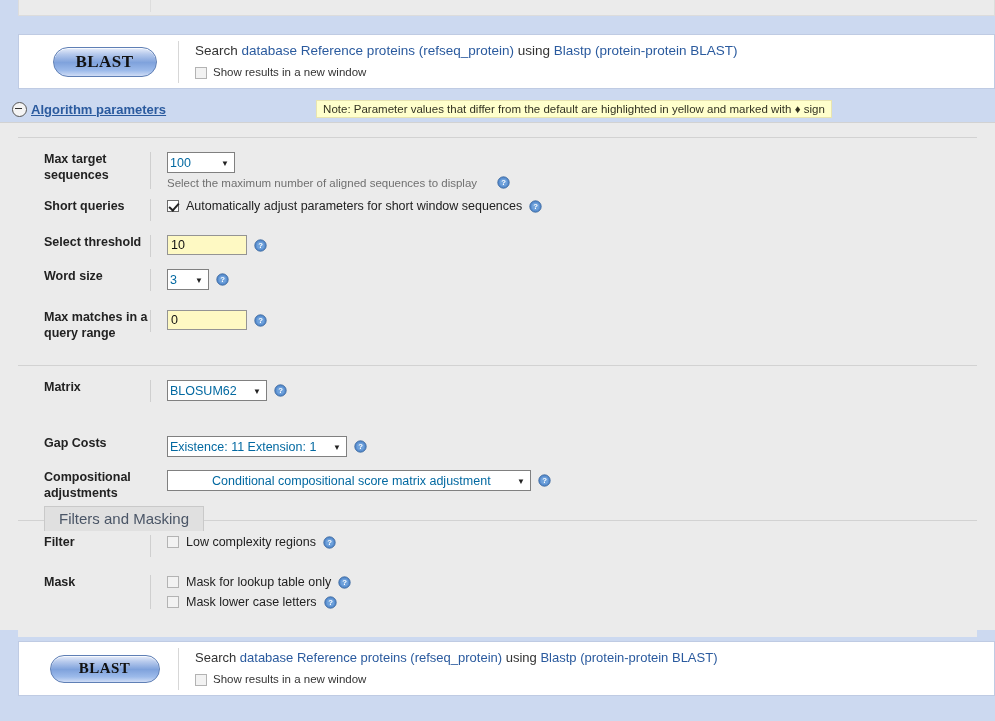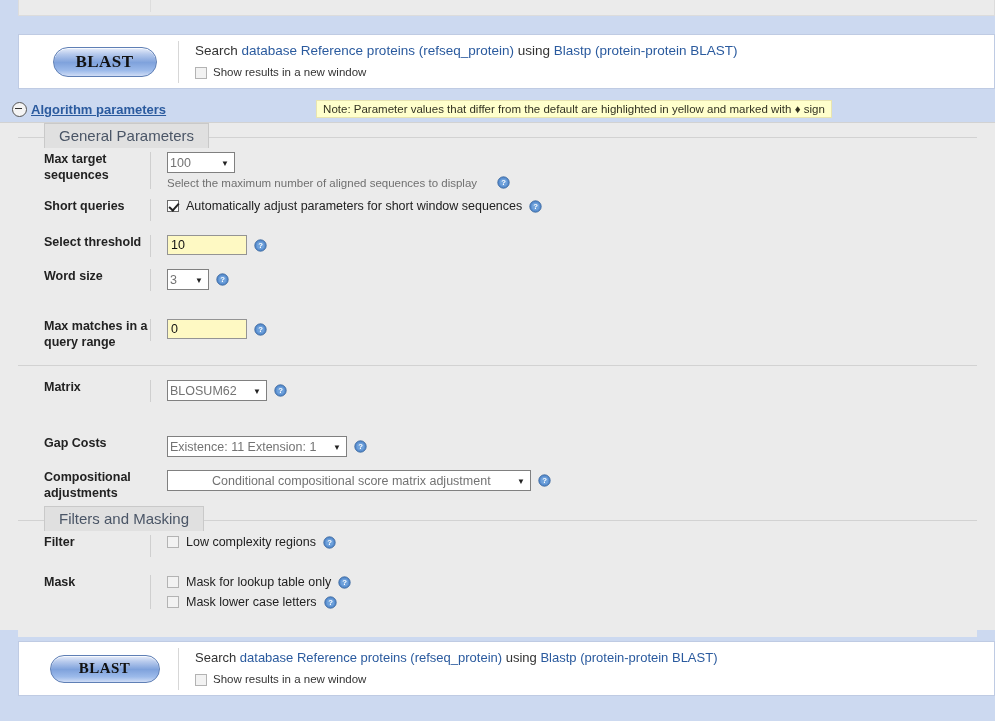--- a/index.html
+++ b/index.html
@@ -263,21 +263,21 @@
     gap: 7px;
     font-size: 12.5px;
     color: #222222;
     margin-bottom: 6px;
   }
 
   
   select.sel {
     font-family: "Liberation Sans", sans-serif;
     font-size: 12.5px;
-    color: #737373;
+    color: #0369a1;
     background: #ffffff;
     border: 1px solid #808080;
     border-radius: 0;
     padding: 1px 2px;
     height: 21px;
     box-sizing: border-box;
     -webkit-appearance: none;
     appearance: none;
   }
   .selwrap {
@@ -347,21 +347,20 @@
 
 <div id="algo-header">
   <span class="minus-box"></span>
   <span id="algo-link">Algorithm parameters</span>
   <span id="note-box">Note: Parameter values that differ from the default are highlighted in yellow and marked with ♦ sign</span>
 </div>
 
 <div id="params-body">
 
   <div class="section" style="top:14px;">
-    <div class="section-tab">General Parameters</div>
     <div class="section-box" style="height:210px;">
 
       <div class="prow">
         <div class="plabel">Max target sequences</div>
         <div class="pfield">
           <div class="fieldline">
             <span class="selwrap">
               <select class="sel" id="sel-maxtarget"><option value="10">10</option><option value="50">50</option><option value="100" selected="">100</option><option value="250">250</option><option value="500">500</option><option value="1000">1000</option><option value="5000">5000</option><option value="10000">10000</option><option value="20000">20000</option></select>
             </span>
           </div>
@@ -404,21 +403,21 @@
               <svg viewBox="0 0 16 16" width="13" height="13">
                   <circle cx="8" cy="8" r="7" fill="#5a8fd0" stroke="#2d5c96" stroke-width="1"></circle>
                   <circle cx="8" cy="8" r="4.6" fill="#7fb0e4" opacity="0.55"></circle>
                   <text x="8" y="11.6" font-size="9.5" font-family="Liberation Sans, sans-serif" font-weight="bold" fill="#ffffff" text-anchor="middle">?</text>
                 </svg>
             </span>
           </div>
         </div>
       </div>
 
-      <div class="prow" style="margin-bottom:28px;">
+      <div class="prow" style="margin-bottom:19px;">
         <div class="plabel">Word size</div>
         <div class="pfield">
           <div class="fieldline">
             <span class="selwrap">
               <select class="sel" id="sel-wordsize"><option value="2">2</option><option value="3" selected="">3</option><option value="6">6</option></select>
             </span>
             <span class="help-icon">
               <svg viewBox="0 0 16 16" width="13" height="13">
                   <circle cx="8" cy="8" r="7" fill="#5a8fd0" stroke="#2d5c96" stroke-width="1"></circle>
                   <circle cx="8" cy="8" r="4.6" fill="#7fb0e4" opacity="0.55"></circle>

